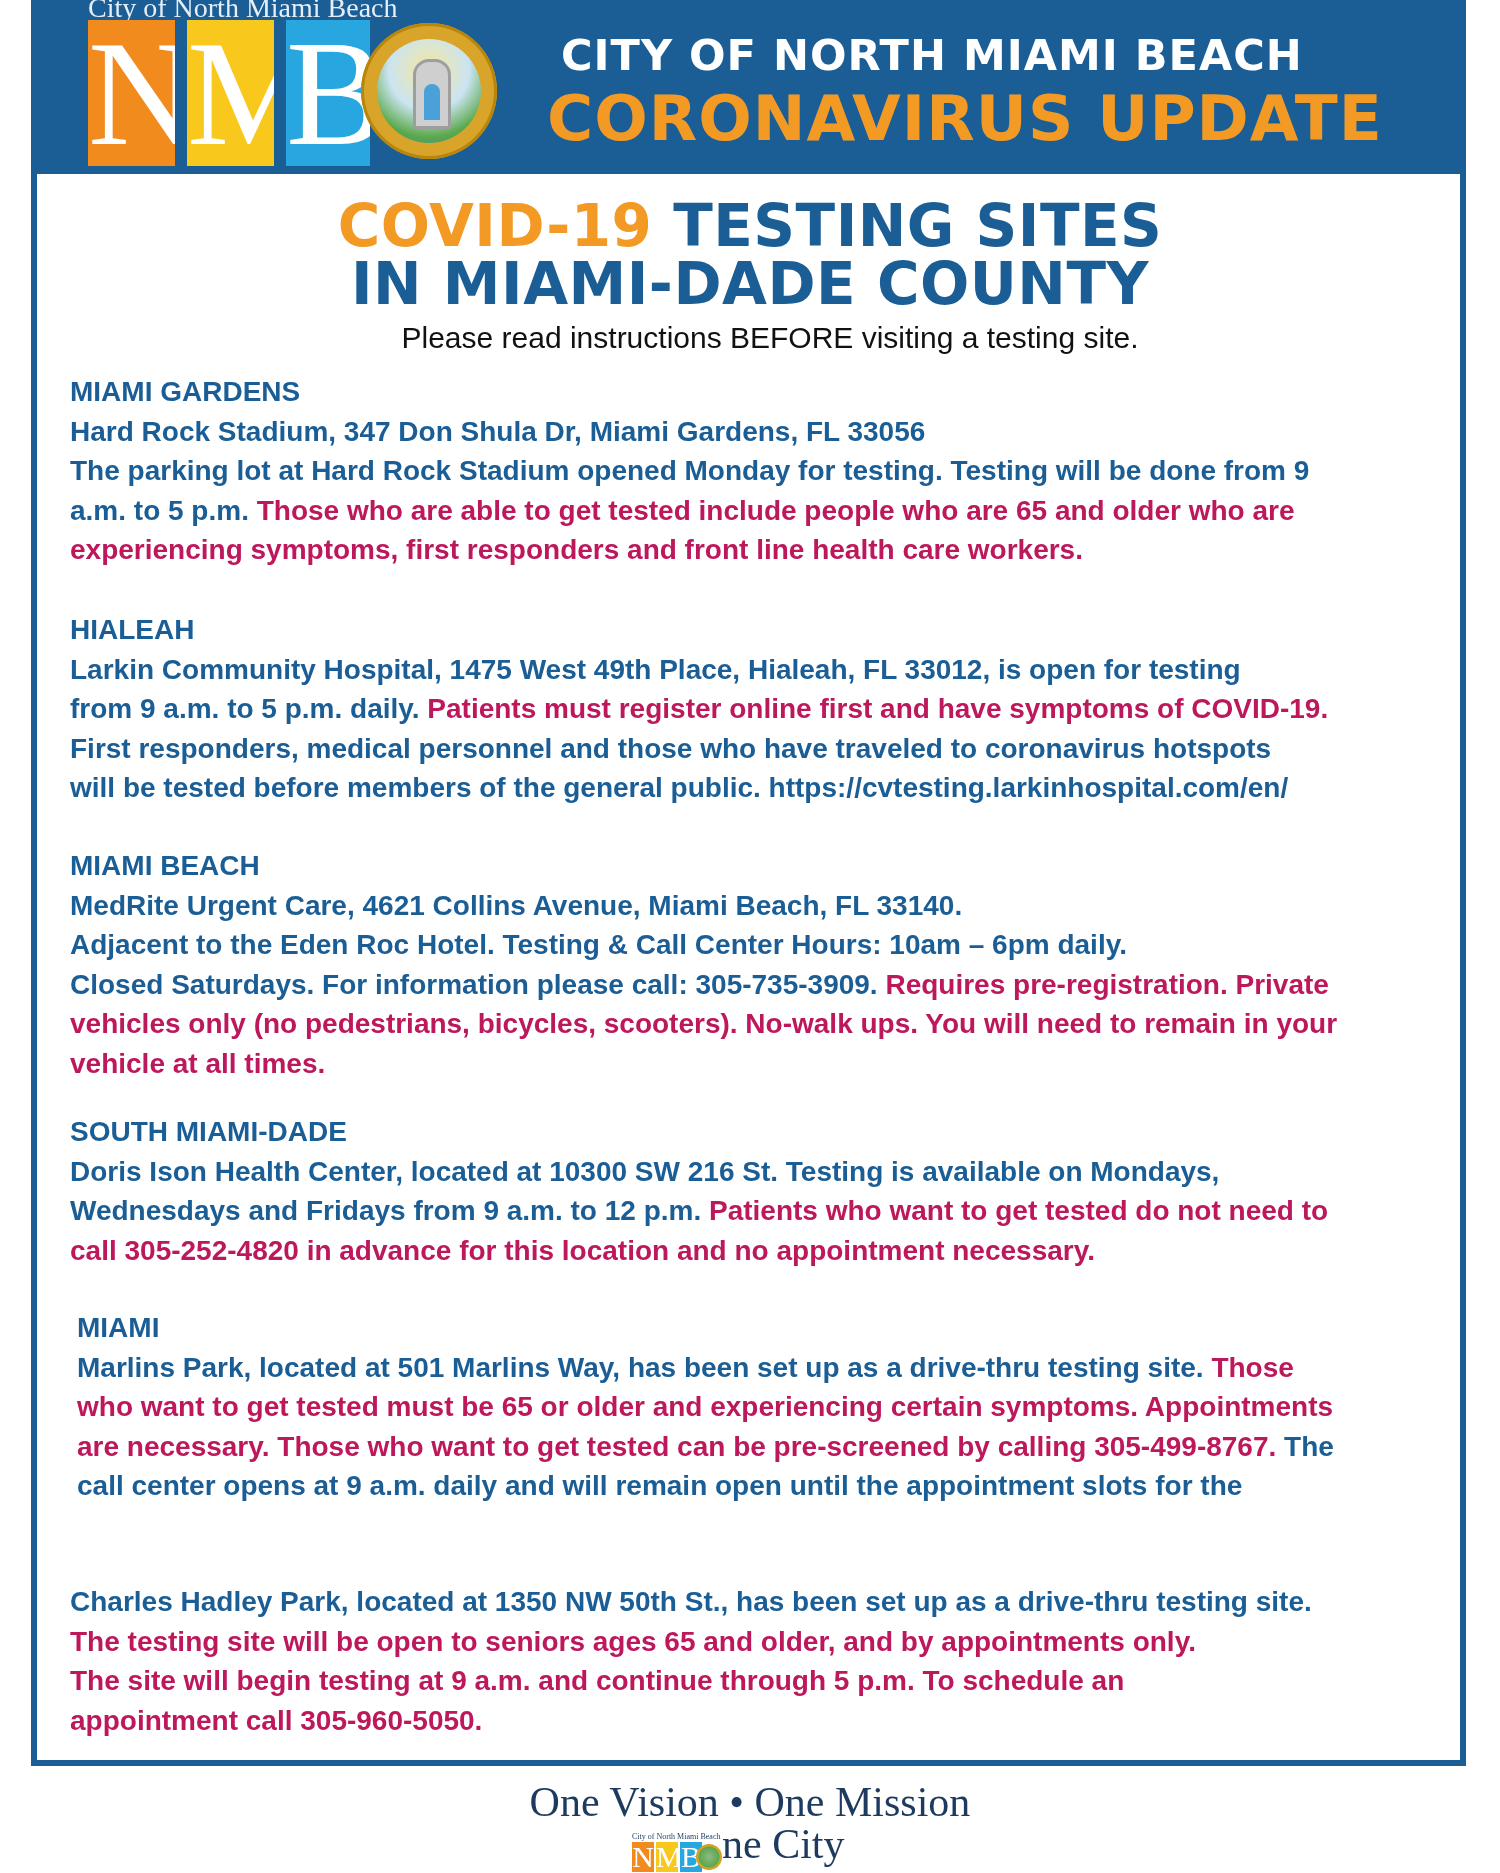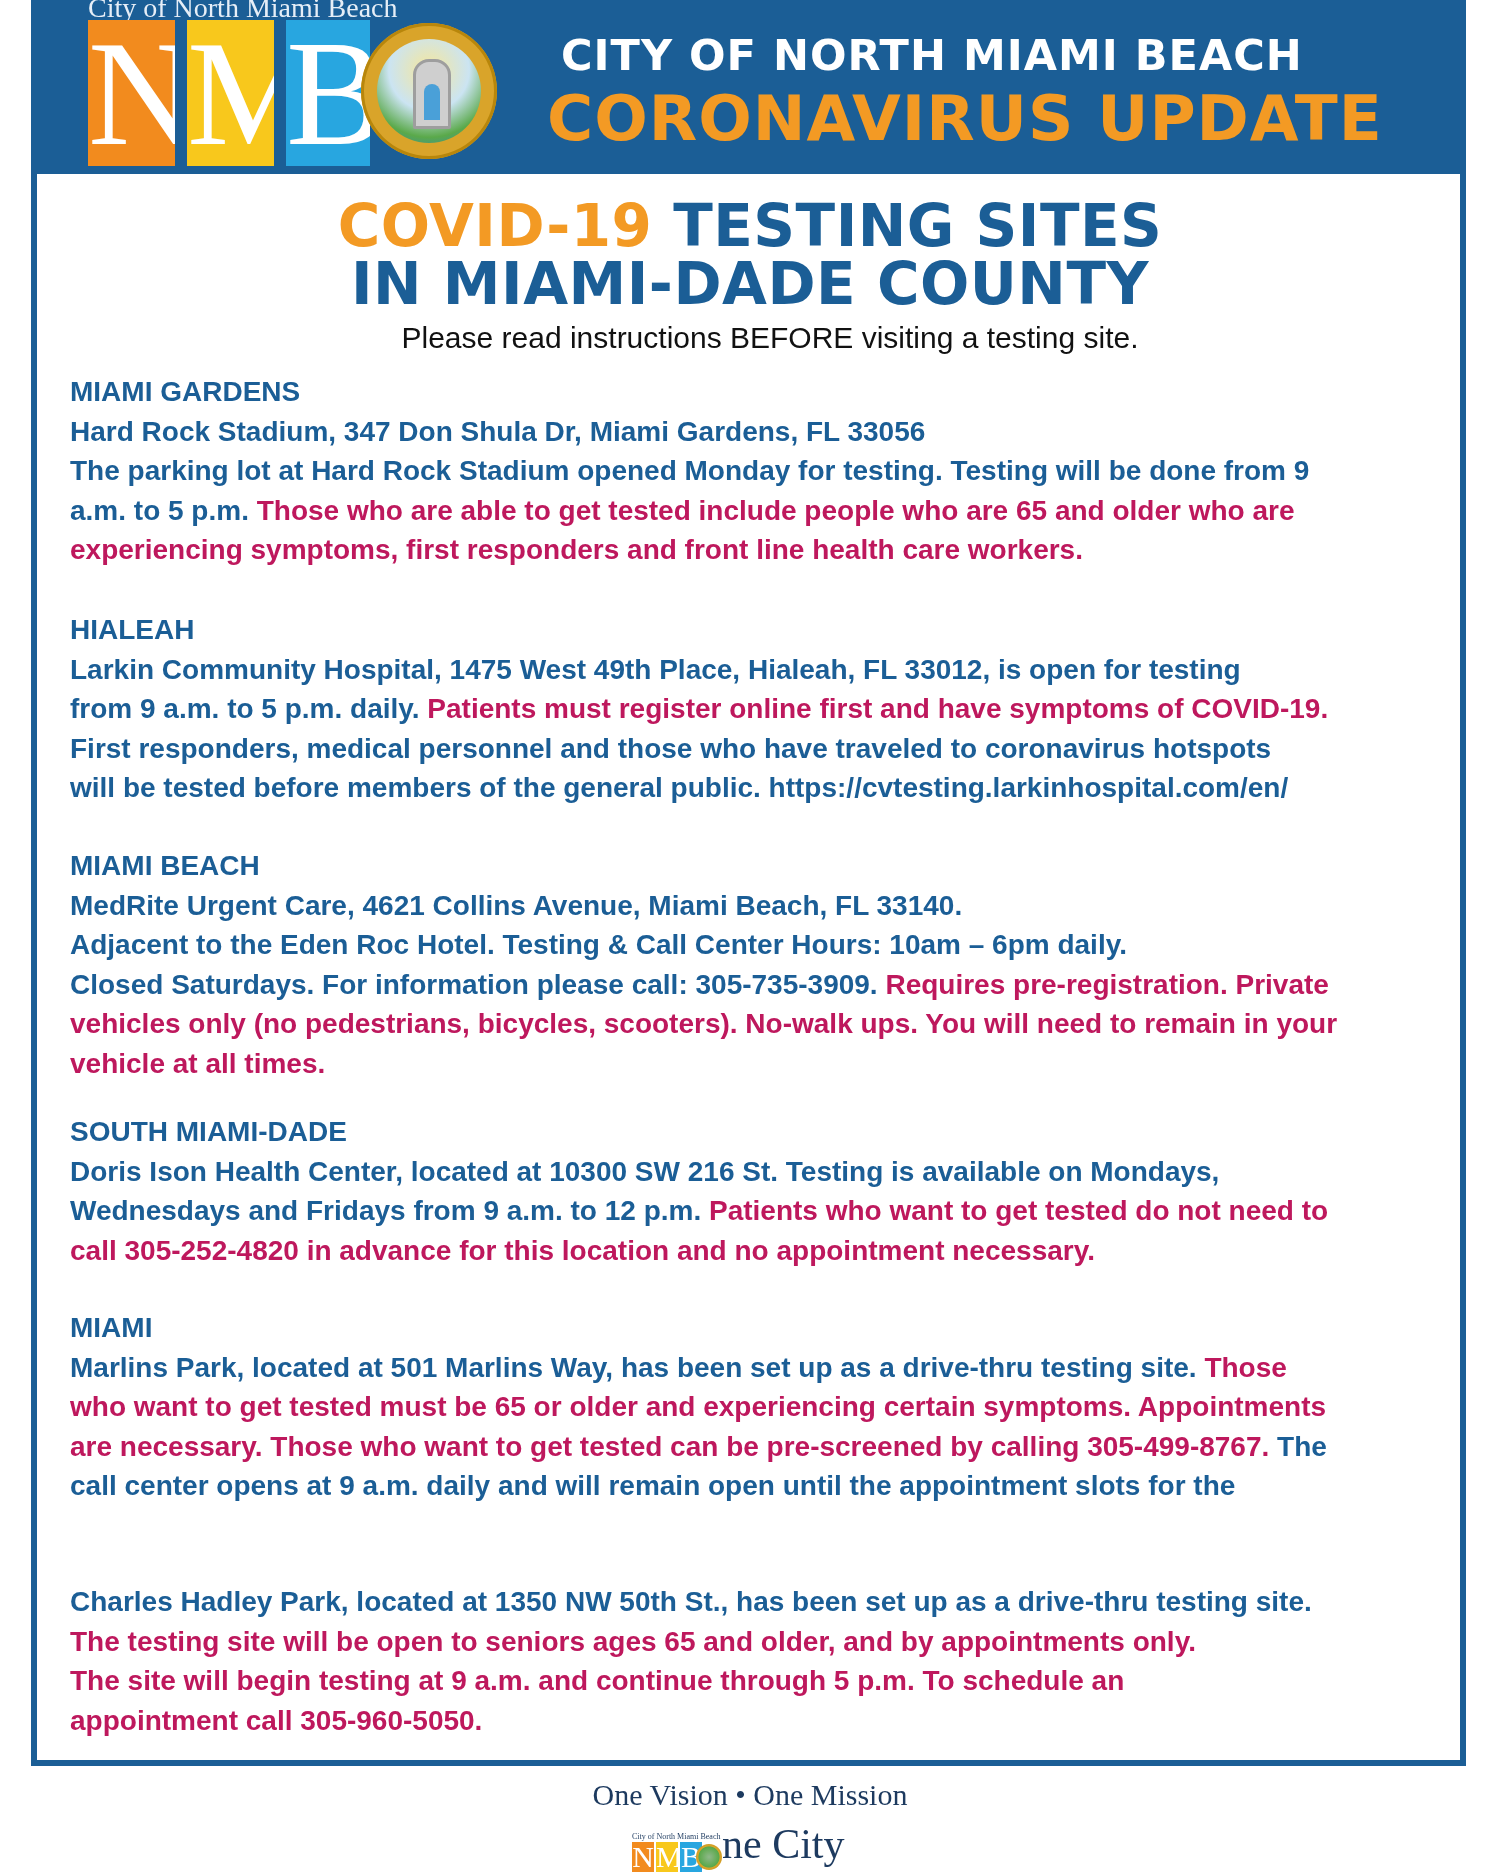--- a/index.html
+++ b/index.html
@@ -26,21 +26,21 @@
   .title1 .blue { color: #1b5e96; }
   .title2 { position: absolute; left: 0; right: 0; top: 250px; text-align: center; font-family: "DejaVu Sans", sans-serif; font-weight: bold; font-size: 58px; color: #1b5e96; white-space: nowrap; letter-spacing: 0.5px; }
   .instructions { position: absolute; left: 0; right: 0; top: 321px; text-align: center; font-family: "Liberation Sans", sans-serif; font-size: 30px; color: #111; white-space: nowrap; padding-left: 40px; }
 
   .site { position: absolute; left: 70px; width: 1375px; font-family: "Liberation Sans", sans-serif; font-size: 28px; line-height: 39.5px; color: #1b5e96; font-weight: bold; }
   .site .line { display: block; white-space: nowrap; }
   .site .heading { display: block; white-space: nowrap; }
   .red { color: #be185d; }
   .blue { color: #1b5e96; }
 
-  .footer1 { position: absolute; left: 0; right: 0; top: 1778px; text-align: center; font-family: "Liberation Serif", serif; font-size: 30px; color: #1d3a5f; white-space: nowrap; }
+  .footer1 { position: absolute; left: 0; right: 0; top: 1778px; text-align: center; font-family: "Liberation Serif", serif; font-size: 42px; color: #1d3a5f; white-space: nowrap; }
   .footer2 { position: absolute; left: 632px; top: 1826px; height: 44px; white-space: nowrap; }
   .mini-logo { position: absolute; left: 0; top: 8px; height: 34px; width: 100px; }
   .mini-caption { position: absolute; left: 0; top: -2px; font-family: "Liberation Serif", serif; font-size: 8px; color: #1d3a5f; white-space: nowrap; }
   .mini-n, .mini-m, .mini-b { position: absolute; top: 8px; width: 22px; height: 30px; font-family: "Liberation Serif", serif; color: #fff; font-size: 30px; line-height: 30px; text-align: center; }
   .mini-n { left: 0; background: #f28b1e; }
   .mini-m { left: 24px; background: #f8c81c; }
   .mini-b { left: 48px; background: #28a6e0; }
   .mini-seal { position: absolute; left: 64px; top: 10px; width: 26px; height: 26px; border-radius: 50%; background: radial-gradient(circle, #8fb88a 0%, #5aa94a 55%, #d9a42a 60%, #b8860b 100%); }
   .one-city { position: absolute; left: 90px; top: -6px; font-family: "Liberation Serif", serif; font-size: 42px; color: #1d3a5f; }
 </style>
@@ -92,21 +92,21 @@
       <span class="line"><span class="blue">Closed Saturdays. For information please call: 305-735-3909. </span><span class="red">Requires pre-registration. Private</span></span>
       <span class="line"><span class="red">vehicles only (no pedestrians, bicycles, scooters). No-walk ups. You will need to remain in your</span></span>
       <span class="line"><span class="red">vehicle at all times.</span></span>
     </div>
     <div class="site" style="top: 1112px;">
       <span class="heading">SOUTH MIAMI-DADE</span>
       <span class="line"><span class="blue">Doris Ison Health Center, located at 10300 SW 216 St. Testing is available on Mondays,</span></span>
       <span class="line"><span class="blue">Wednesdays and Fridays from 9 a.m. to 12 p.m. </span><span class="red">Patients who want to get tested do not need to</span></span>
       <span class="line"><span class="red">call 305-252-4820 in advance for this location and no appointment necessary.</span></span>
     </div>
-    <div class="site" style="top: 1308px;">
+    <div class="site" style="top: 1308px; margin-left: 7px;">
       <span class="heading">MIAMI</span>
       <span class="line"><span class="blue">Marlins Park, located at 501 Marlins Way, has been set up as a drive-thru testing site. </span><span class="red">Those</span></span>
       <span class="line"><span class="red">who want to get tested must be 65 or older and experiencing certain symptoms. Appointments</span></span>
       <span class="line"><span class="red">are necessary. Those who want to get tested can be pre-screened by calling 305-499-8767. </span><span class="blue">The</span></span>
       <span class="line"><span class="blue">call center opens at 9 a.m. daily and will remain open until the appointment slots for the</span></span>
     </div>
     <div class="site" style="top: 1582px;">
       <span class="line"><span class="blue">Charles Hadley Park, located at 1350 NW 50th St., has been set up as a drive-thru testing site.</span></span>
       <span class="line"><span class="red">The testing site will be open to seniors ages 65 and older, and by appointments only.</span></span>
       <span class="line"><span class="red">The site will begin testing at 9 a.m. and continue through 5 p.m. To schedule an</span></span>

